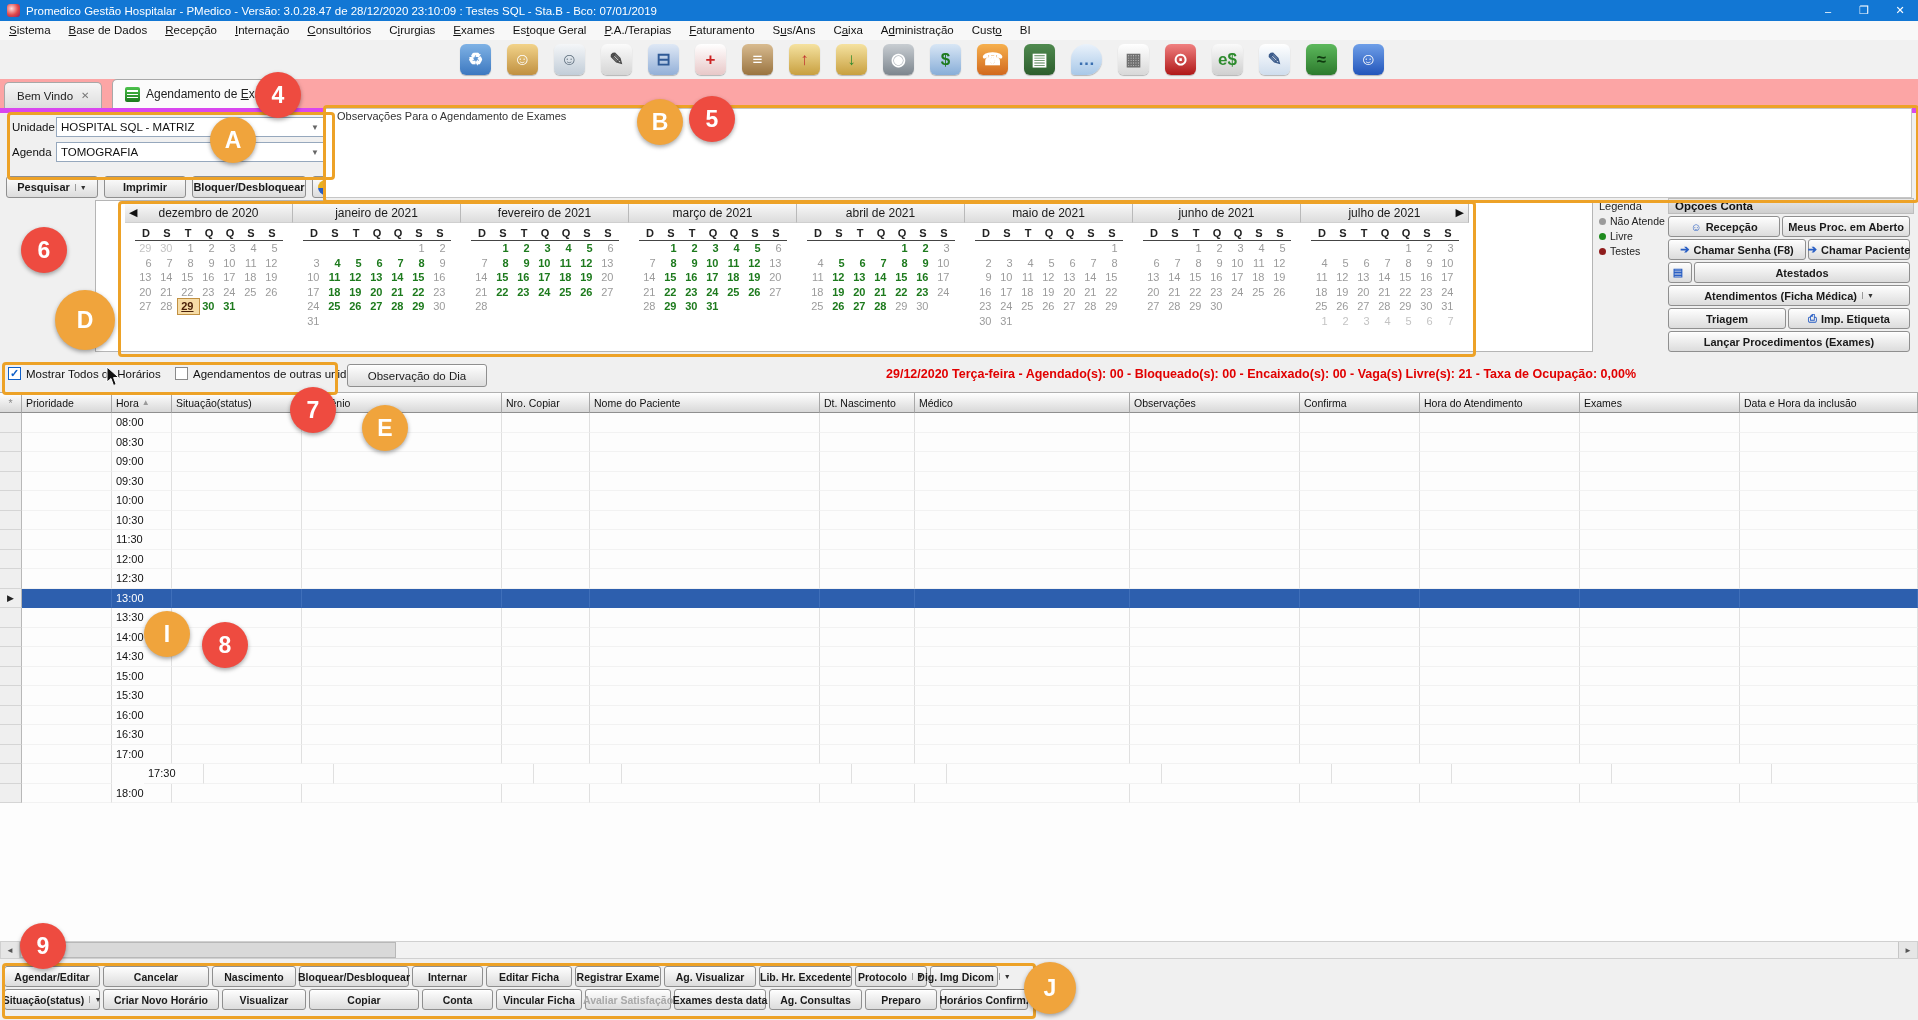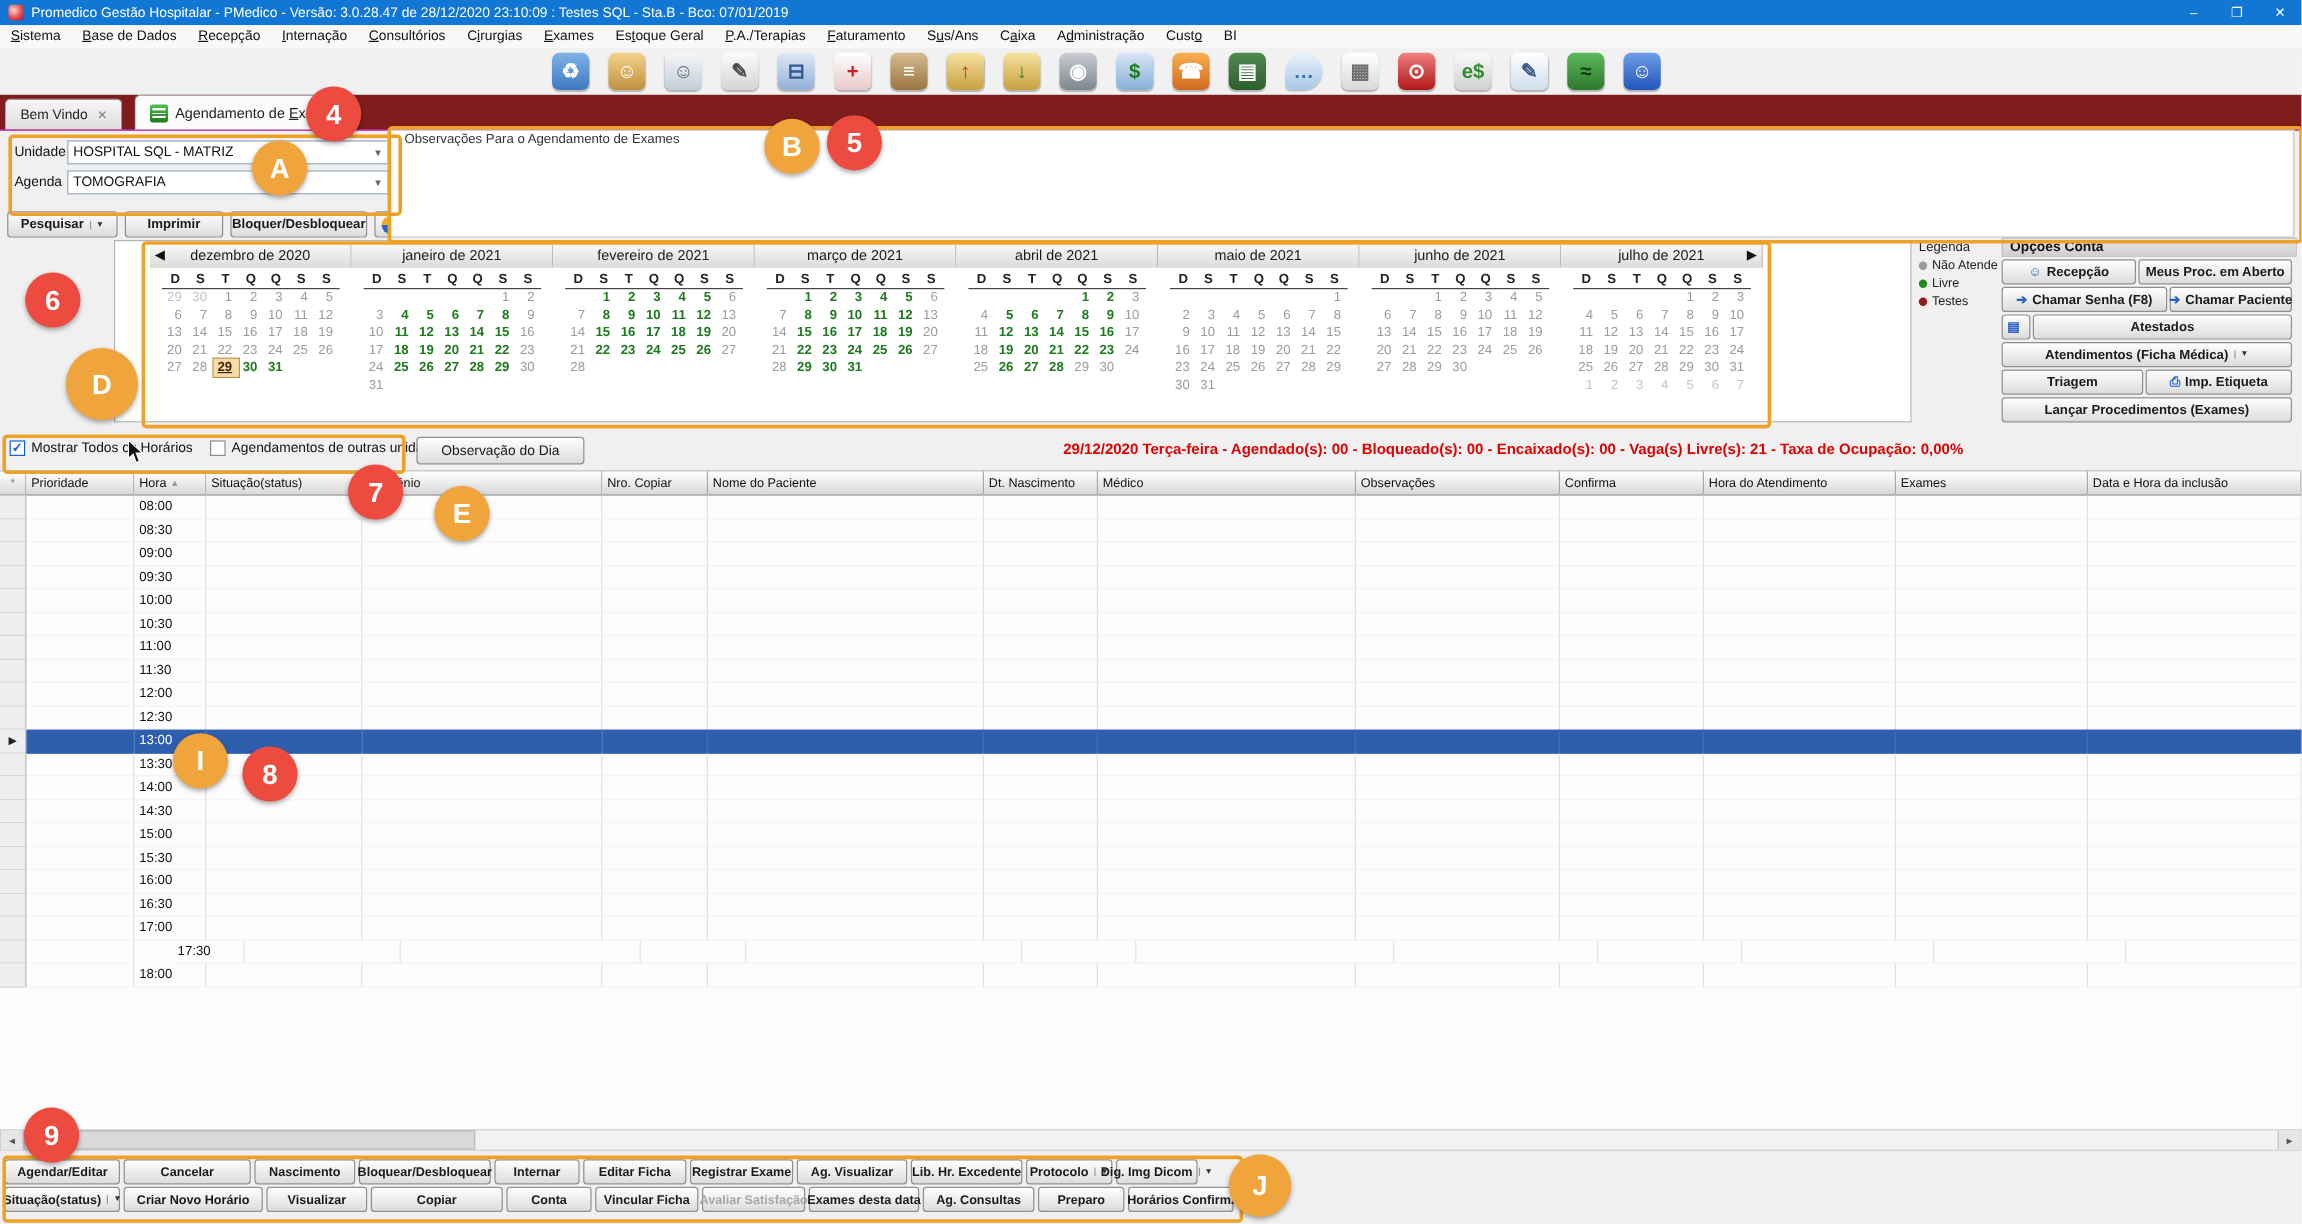--- a/index.html
+++ b/index.html
@@ -17,21 +17,21 @@
   .menubar{position:absolute;left:0;top:21px;width:1918px;height:19px;background:#f8f8f8;border-bottom:1px solid #e4e4e4;
            display:flex;align-items:center;font-size:11.5px;color:#111;}
   .menu-item{padding:0 9px;line-height:19px;}
   
   .toolbar{position:absolute;left:0;top:40px;width:1918px;height:39px;background:#f1f1f1;border-bottom:1px solid #dcdcdc;}
   .tool-icons{position:absolute;left:460px;top:4px;display:flex;gap:16px;}
   .tool-icon{width:31px;height:31px;border-radius:6px;display:flex;align-items:center;justify-content:center;
              font-size:17px;font-weight:bold;box-shadow:0 1px 1px rgba(0,0,0,.25);}
   .tool-icon.bubble{border-radius:50% 50% 50% 4px;}
   
-  .tabbar{position:absolute;left:0;top:79px;width:1918px;height:29px;background:#7f1d1d;border-bottom:1px solid #d946ef;}
+  .tabbar{position:absolute;left:0;top:79px;width:1918px;height:29px;background:#fca5a5;border-bottom:5px solid #d946ef;}
   .tab{position:absolute;bottom:0;height:25px;display:flex;align-items:center;gap:6px;padding:0 12px;
        font-size:11.5px;color:#222;border:1px solid #a8a8a8;border-bottom:none;border-radius:5px 5px 0 0;
        background:linear-gradient(#f6f6f6,#dedede);}
   .tab.active{height:28px;background:#fbfbfb;font-size:12px;}
   .tab .close-x{font-size:10px;color:#777;margin-left:2px;}
   .tab-exam-icon{width:15px;height:15px;border-radius:2px;background:linear-gradient(#4cc24c,#1d7a1d);
                  display:inline-block;position:relative;}
   .tab-exam-icon:before{content:"";position:absolute;left:2px;top:3px;right:2px;height:2px;background:#fff;}
   .tab-exam-icon:after{content:"";position:absolute;left:2px;top:7px;right:2px;bottom:2px;
                  background:repeating-linear-gradient(#fff 0 1px,transparent 1px 3px);}
@@ -925,36 +925,20 @@
         <div class="g-cell" style="width: 215px; flex: 0 0 215px;"></div>
         <div class="g-cell" style="width: 170px; flex: 0 0 170px;"></div>
         <div class="g-cell" style="width: 120px; flex: 0 0 120px;"></div>
         <div class="g-cell" style="width: 160px; flex: 0 0 160px;"></div>
         <div class="g-cell" style="width: 160px; flex: 0 0 160px;"></div>
         <div class="g-cell" style="flex: 1 1 0%;"></div>
       </div>
       <div class="g-row">
         <div class="g-ind"></div>
         <div class="g-cell" style="width: 90px; flex: 0 0 90px;"></div>
-        <div class="g-cell" style="width: 60px; flex: 0 0 60px;">11:00</div>
-        <div class="g-cell" style="width: 130px; flex: 0 0 130px;"></div>
-        <div class="g-cell" style="width: 200px; flex: 0 0 200px;"></div>
-        <div class="g-cell" style="width: 88px; flex: 0 0 88px;"></div>
-        <div class="g-cell" style="width: 230px; flex: 0 0 230px;"></div>
-        <div class="g-cell" style="width: 95px; flex: 0 0 95px;"></div>
-        <div class="g-cell" style="width: 215px; flex: 0 0 215px;"></div>
-        <div class="g-cell" style="width: 170px; flex: 0 0 170px;"></div>
-        <div class="g-cell" style="width: 120px; flex: 0 0 120px;"></div>
-        <div class="g-cell" style="width: 160px; flex: 0 0 160px;"></div>
-        <div class="g-cell" style="width: 160px; flex: 0 0 160px;"></div>
-        <div class="g-cell" style="flex: 1 1 0%;"></div>
-      </div>
-      <div class="g-row">
-        <div class="g-ind"></div>
-        <div class="g-cell" style="width: 90px; flex: 0 0 90px;"></div>
         <div class="g-cell" style="width: 60px; flex: 0 0 60px;">11:30</div>
         <div class="g-cell" style="width: 130px; flex: 0 0 130px;"></div>
         <div class="g-cell" style="width: 200px; flex: 0 0 200px;"></div>
         <div class="g-cell" style="width: 88px; flex: 0 0 88px;"></div>
         <div class="g-cell" style="width: 230px; flex: 0 0 230px;"></div>
         <div class="g-cell" style="width: 95px; flex: 0 0 95px;"></div>
         <div class="g-cell" style="width: 215px; flex: 0 0 215px;"></div>
         <div class="g-cell" style="width: 170px; flex: 0 0 170px;"></div>
         <div class="g-cell" style="width: 120px; flex: 0 0 120px;"></div>
         <div class="g-cell" style="width: 160px; flex: 0 0 160px;"></div>

